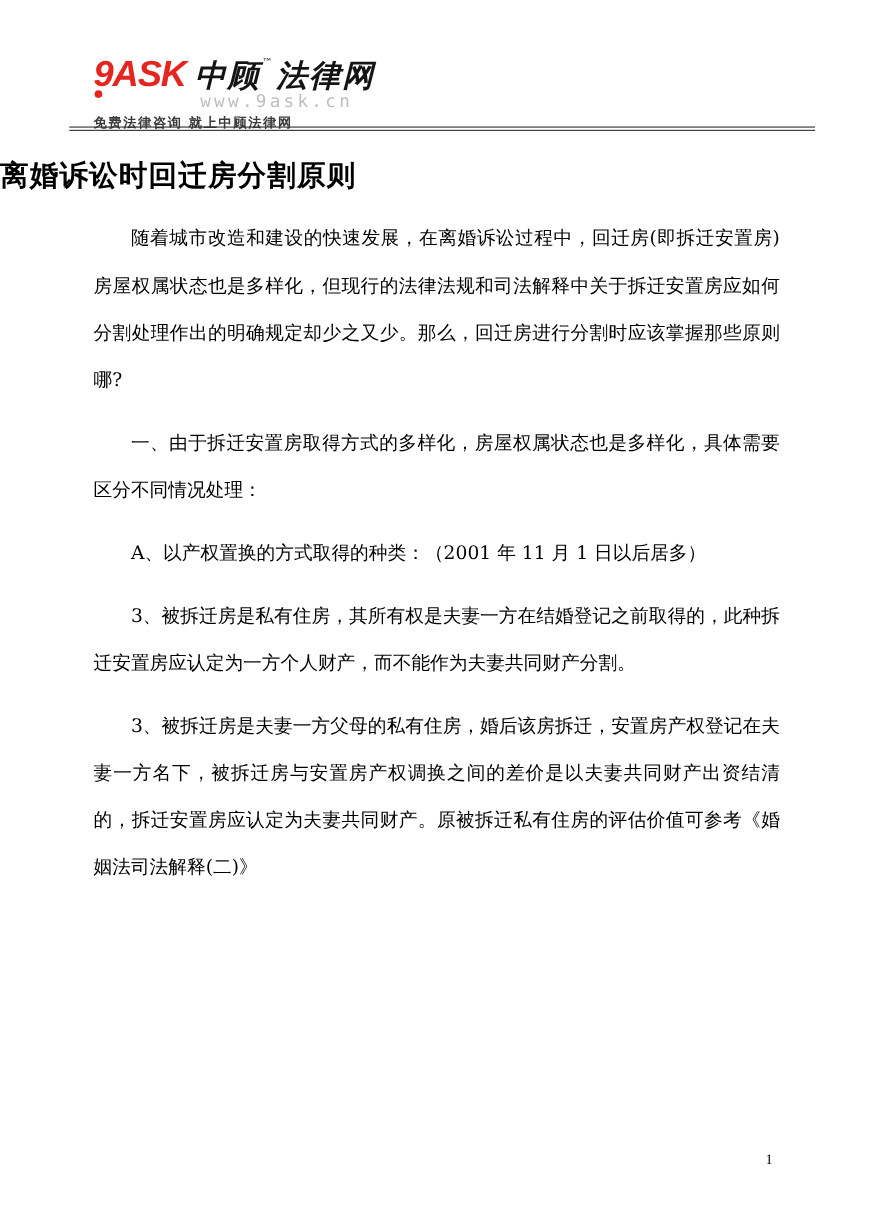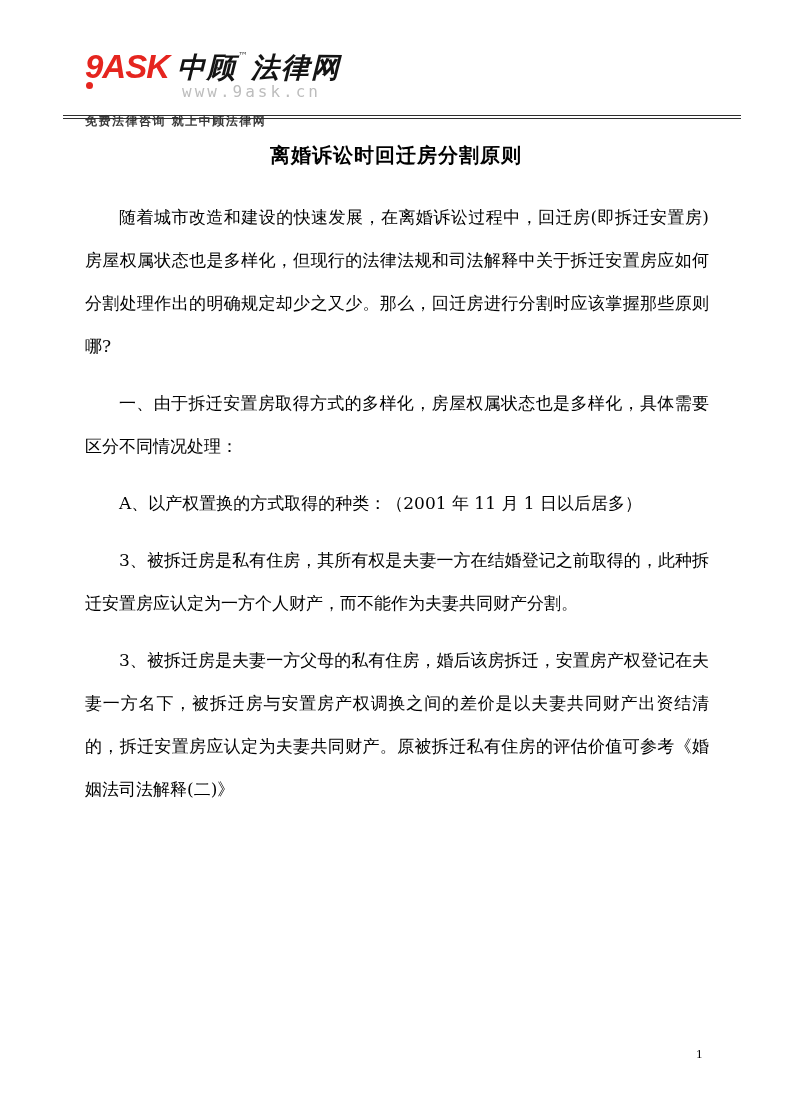--- a/index.html
+++ b/index.html
@@ -15,21 +15,21 @@
 
   
   .logo-block {
     position: absolute;
     left: 85px;
     top: 50px;
     width: 320px;
   }
   .logo-row {
     display: flex;
-    align-items: center;
+    align-items: flex-end;
     line-height: 1;
     white-space: nowrap;
   }
   .logo-9ask {
     font-family: "Liberation Sans", "DejaVu Sans", sans-serif;
     font-weight: bold;
     font-style: italic;
     font-size: 33px;
     color: #e5251f;
     letter-spacing: -1px;
@@ -69,41 +69,41 @@
     letter-spacing: 3px;
     margin: 1px 0 0 97px;
     line-height: 1;
   }
   .logo-tagline {
     font-family: "DejaVu Sans", "Liberation Sans", sans-serif;
     font-size: 12px;
     font-weight: bold;
     color: #3a3a3a;
     letter-spacing: 1.5px;
-    margin-top: 15px;
+    margin-top: 5px;
     line-height: 1;
   }
   .header-divider {
     position: absolute;
     left: 63px;
     top: 115px;
     width: 678px;
     height: 2px;
     border-top: 1px solid #2e2e2e;
     border-bottom: 1px solid #2e2e2e;
   }
 
   
   .doc-title {
     position: absolute;
     left: 0;
     top: 142px;
     width: 100%;
-    text-align: center;
-    font-size: 20px;
+    text-align: left;
+    font-size: 26px;
     font-weight: bold;
     letter-spacing: 1px;
   }
 
   
   .doc-body {
     position: absolute;
     left: 85px;
     top: 196px;
     width: 624px;

